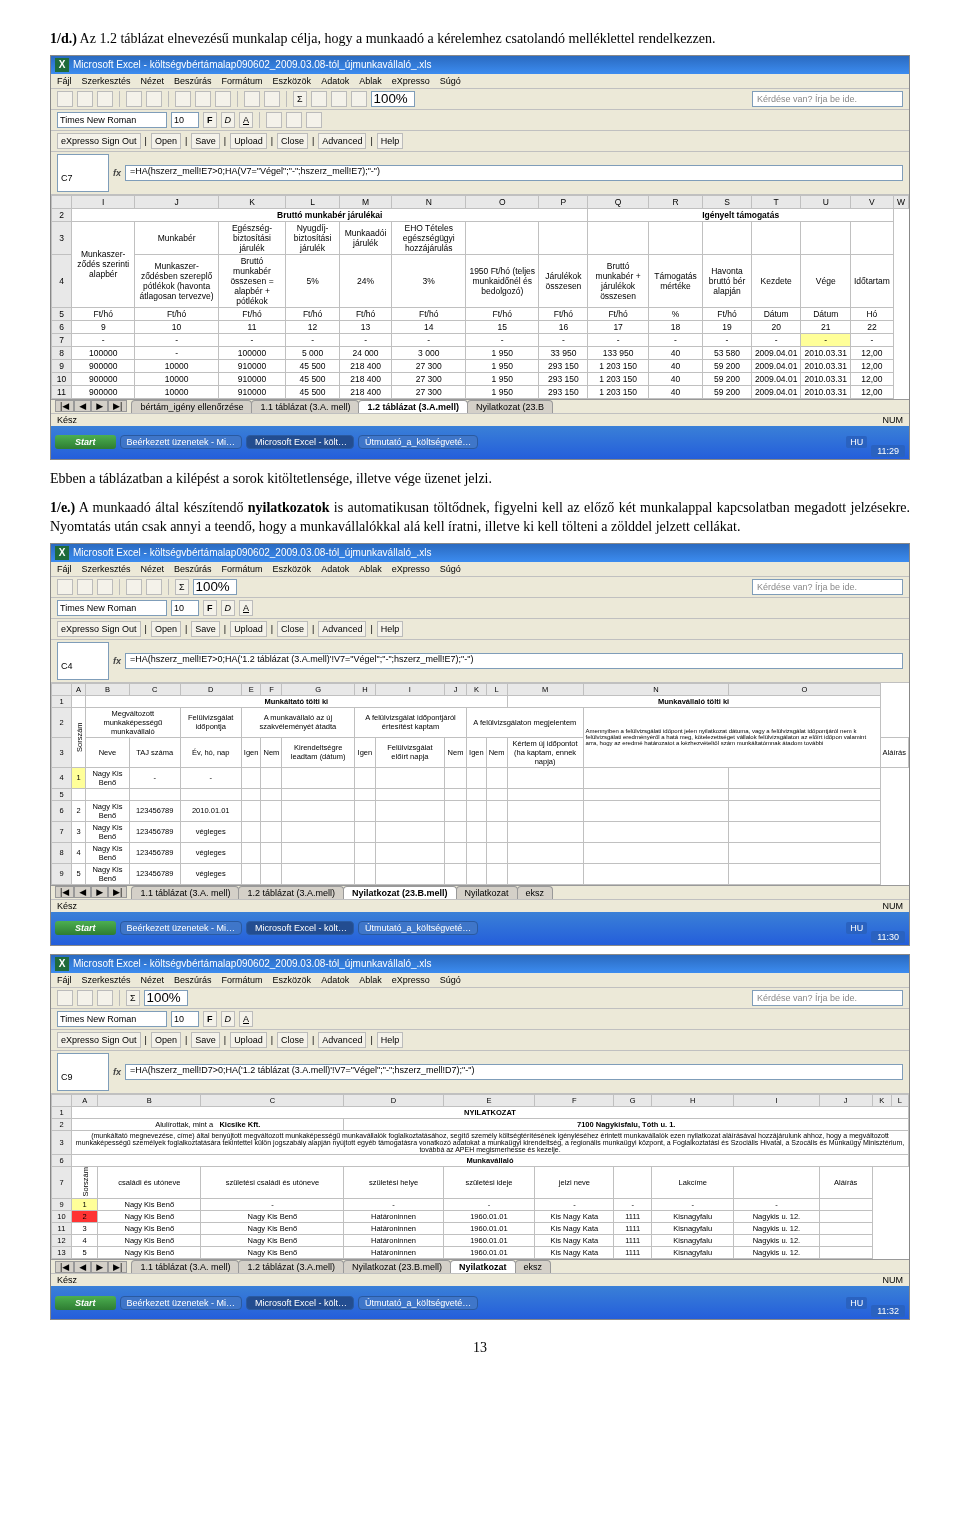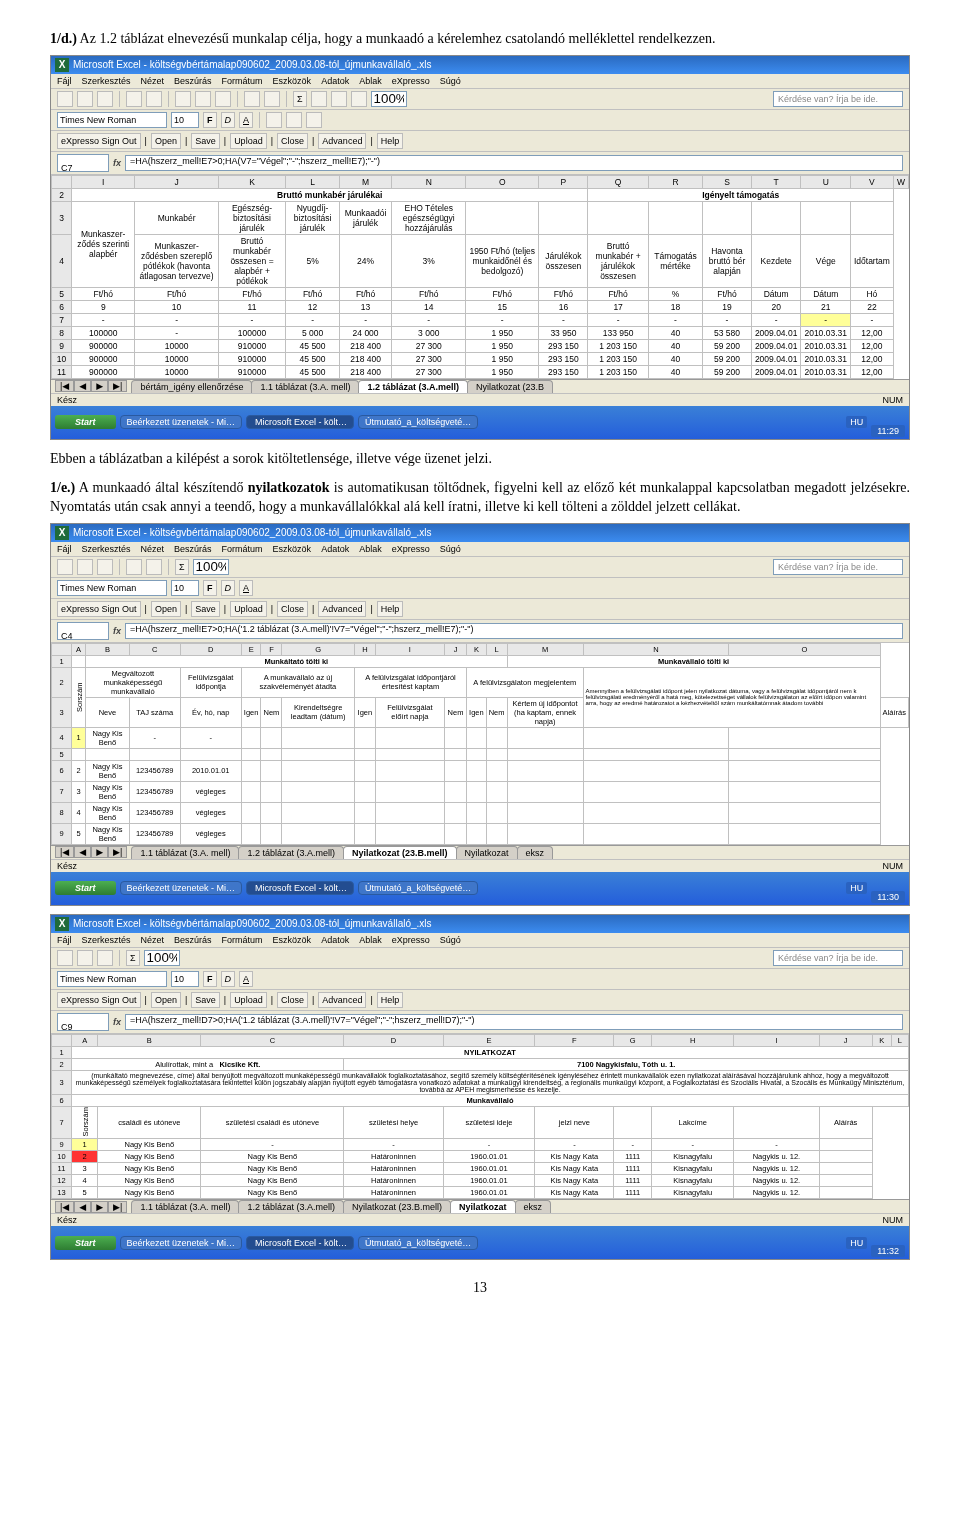--- a/index.html
+++ b/index.html
@@ -45,28 +45,28 @@
   }
   .toolbar .btn {
     width:16px; height:16px; border:1px solid #bbb; background:#f4f2ea;
   }
   .toolbar .sep{width:1px;height:16px;background:#bbb;margin:0 2px;}
   .toolbar input.fontname{width:110px;height:16px;border:1px solid #7f9db9;font-size:9px;padding:0 2px;background:#fff;}
   .toolbar input.fontsize{width:28px;height:16px;border:1px solid #7f9db9;font-size:9px;padding:0 2px;background:#fff;}
   .toolbar .txtbtn{border:1px solid #bbb;background:#f4f2ea;padding:0 3px;height:16px;line-height:14px;}
   .toolbar .quest{
     border:1px solid #7f9db9;background:#fff;color:#888;
-    padding:0 4px;height:16px;line-height:14px;width:130px;
-  }
-  .toolbar .zoom{width:36px;height:16px;border:1px solid #7f9db9;background:#fff;padding:0 2px;}
+    padding:0 4px;height:16px;line-height:14px;width:151px;
+  }
+  .toolbar .zoom{width:44px;height:16px;border:1px solid #7f9db9;background:#fff;padding:0 2px;}
   .formulabar{
     display:flex;align-items:center;gap:4px;
     padding:2px 6px;background:#ece9d8;border-bottom:1px solid #c0c0c0;
   }
-  .formulabar .nbox{width:52px;height:16px;border:1px solid #7f9db9;background:#fff;padding:8px 3px;}
+  .formulabar .nbox{width:52px;height:16px;border:1px solid #7f9db9;background:#fff;padding:18px 3px;}
   .formulabar .fx{font-style:italic;font-weight:bold;color:#444;}
   .formulabar .fval{flex:1;height:16px;border:1px solid #7f9db9;background:#fff;padding:0 4px;white-space:nowrap;overflow:hidden;}
 
   table.sheet{
     border-collapse:collapse;width:100%;background:#fff;
     font-size:8.5px;
   }
   table.sheet th, table.sheet td{
     border:1px solid #c0c0c0;padding:1px 3px;text-align:center;
     vertical-align:middle;

